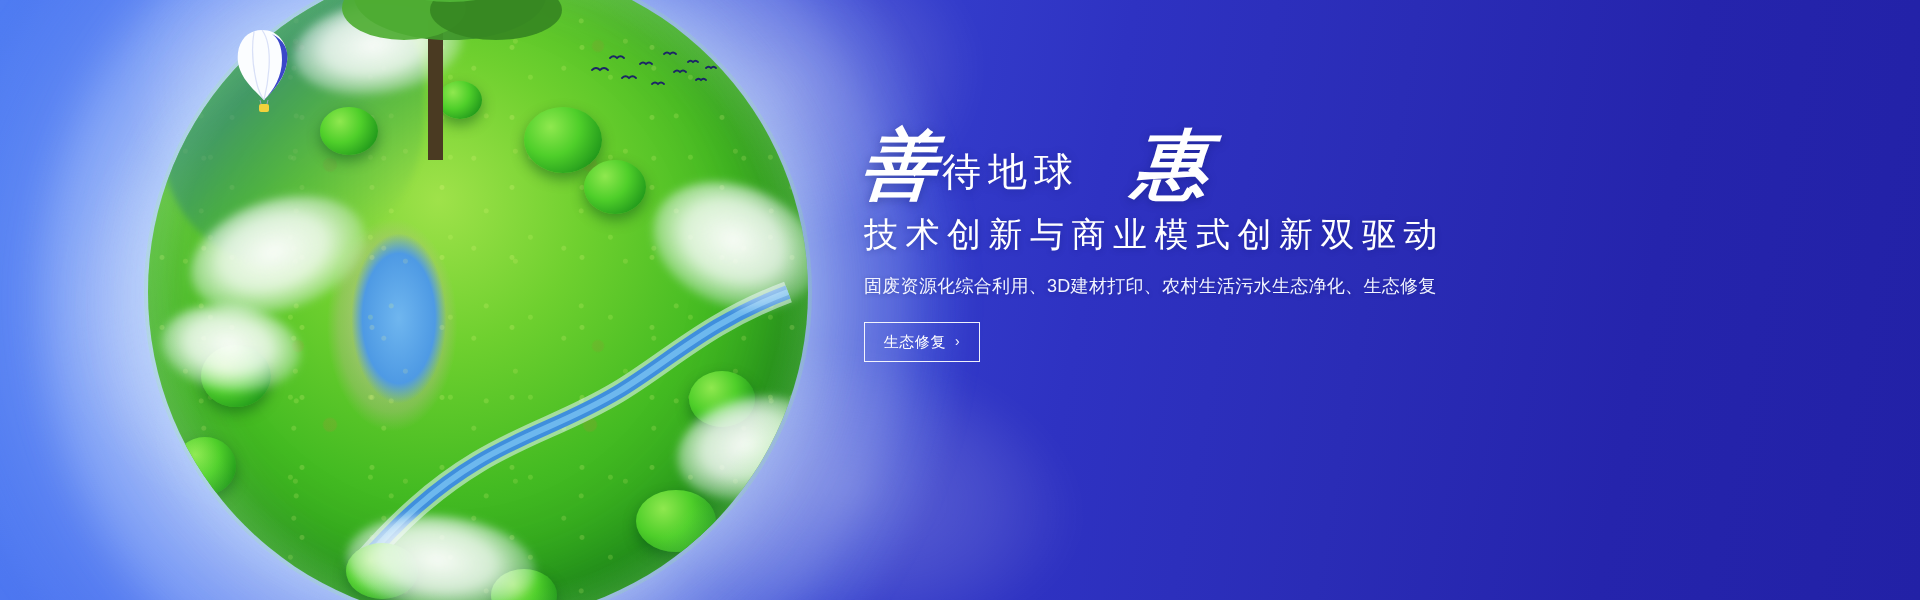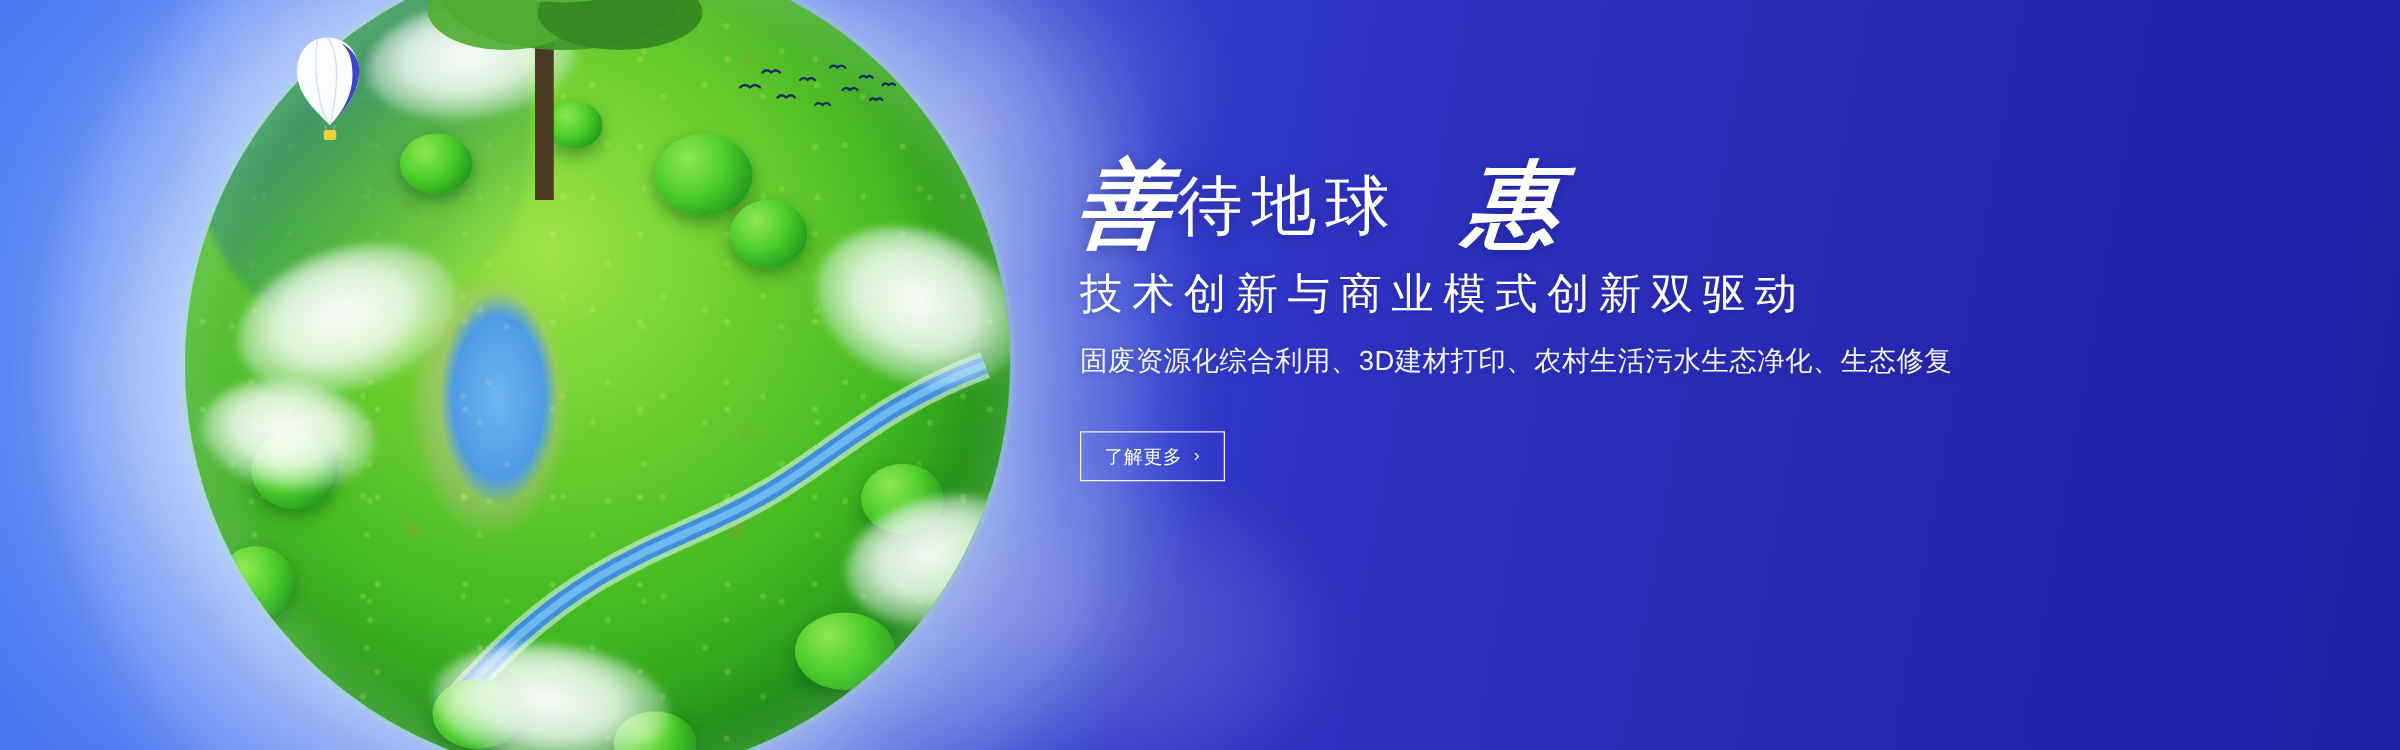--- a/index.html
+++ b/index.html
@@ -206,44 +206,44 @@
     font-size:74px;
     line-height:.92;
     font-weight:700;
     font-style:italic;
     letter-spacing:0;
     transform: skewX(-4deg);
     display:inline-block;
   }
   .reg {
     font-family:"DejaVu Serif", "Liberation Serif", serif;
-    font-size:52px;
+    font-size:39px;
     line-height:1;
     font-weight:400;
     letter-spacing:7px;
     padding-bottom:7px;
     padding-left:6px;
     display:inline-block;
   }
   .gap { width:54px; flex:0 0 54px; }
 
   .subtitle {
     font-size:34px;
     letter-spacing:7.5px;
     font-weight:400;
     color:#ffffff;
     margin:10px 0 0 2px;
     white-space:nowrap;
     text-shadow: 0 1px 6px rgba(10,20,90,0.30);
   }
   .desc {
-    font-size:22px;
+    font-size:18px;
     letter-spacing:.3px;
     color:#f2f4ff;
-    margin:16px 0 17px 2px;
+    margin:16px 0 0 2px;
     white-space:nowrap;
     text-shadow: 0 1px 5px rgba(10,20,90,0.30);
   }
 
   .cta {
     display:inline-flex;
     align-items:center;
     justify-content:center;
     gap:9px;
     margin-top:24px;
@@ -361,18 +361,18 @@
       <span class="reg">待地球</span>
       <span class="gap"></span>
       <span class="brush">惠</span>
     </div>
 
     <div class="subtitle">技术创新与商业模式创新双驱动</div>
 
     <div class="desc">固废资源化综合利用、3D建材打印、农村生活污水生态净化、生态修复</div>
 
     <button class="cta" type="button">
-      <span>了解更多</span>
+      <span>生态修复</span>
       <span class="chev">›</span>
     </button>
 
   </div>
 </div>
 
 </body></html>

